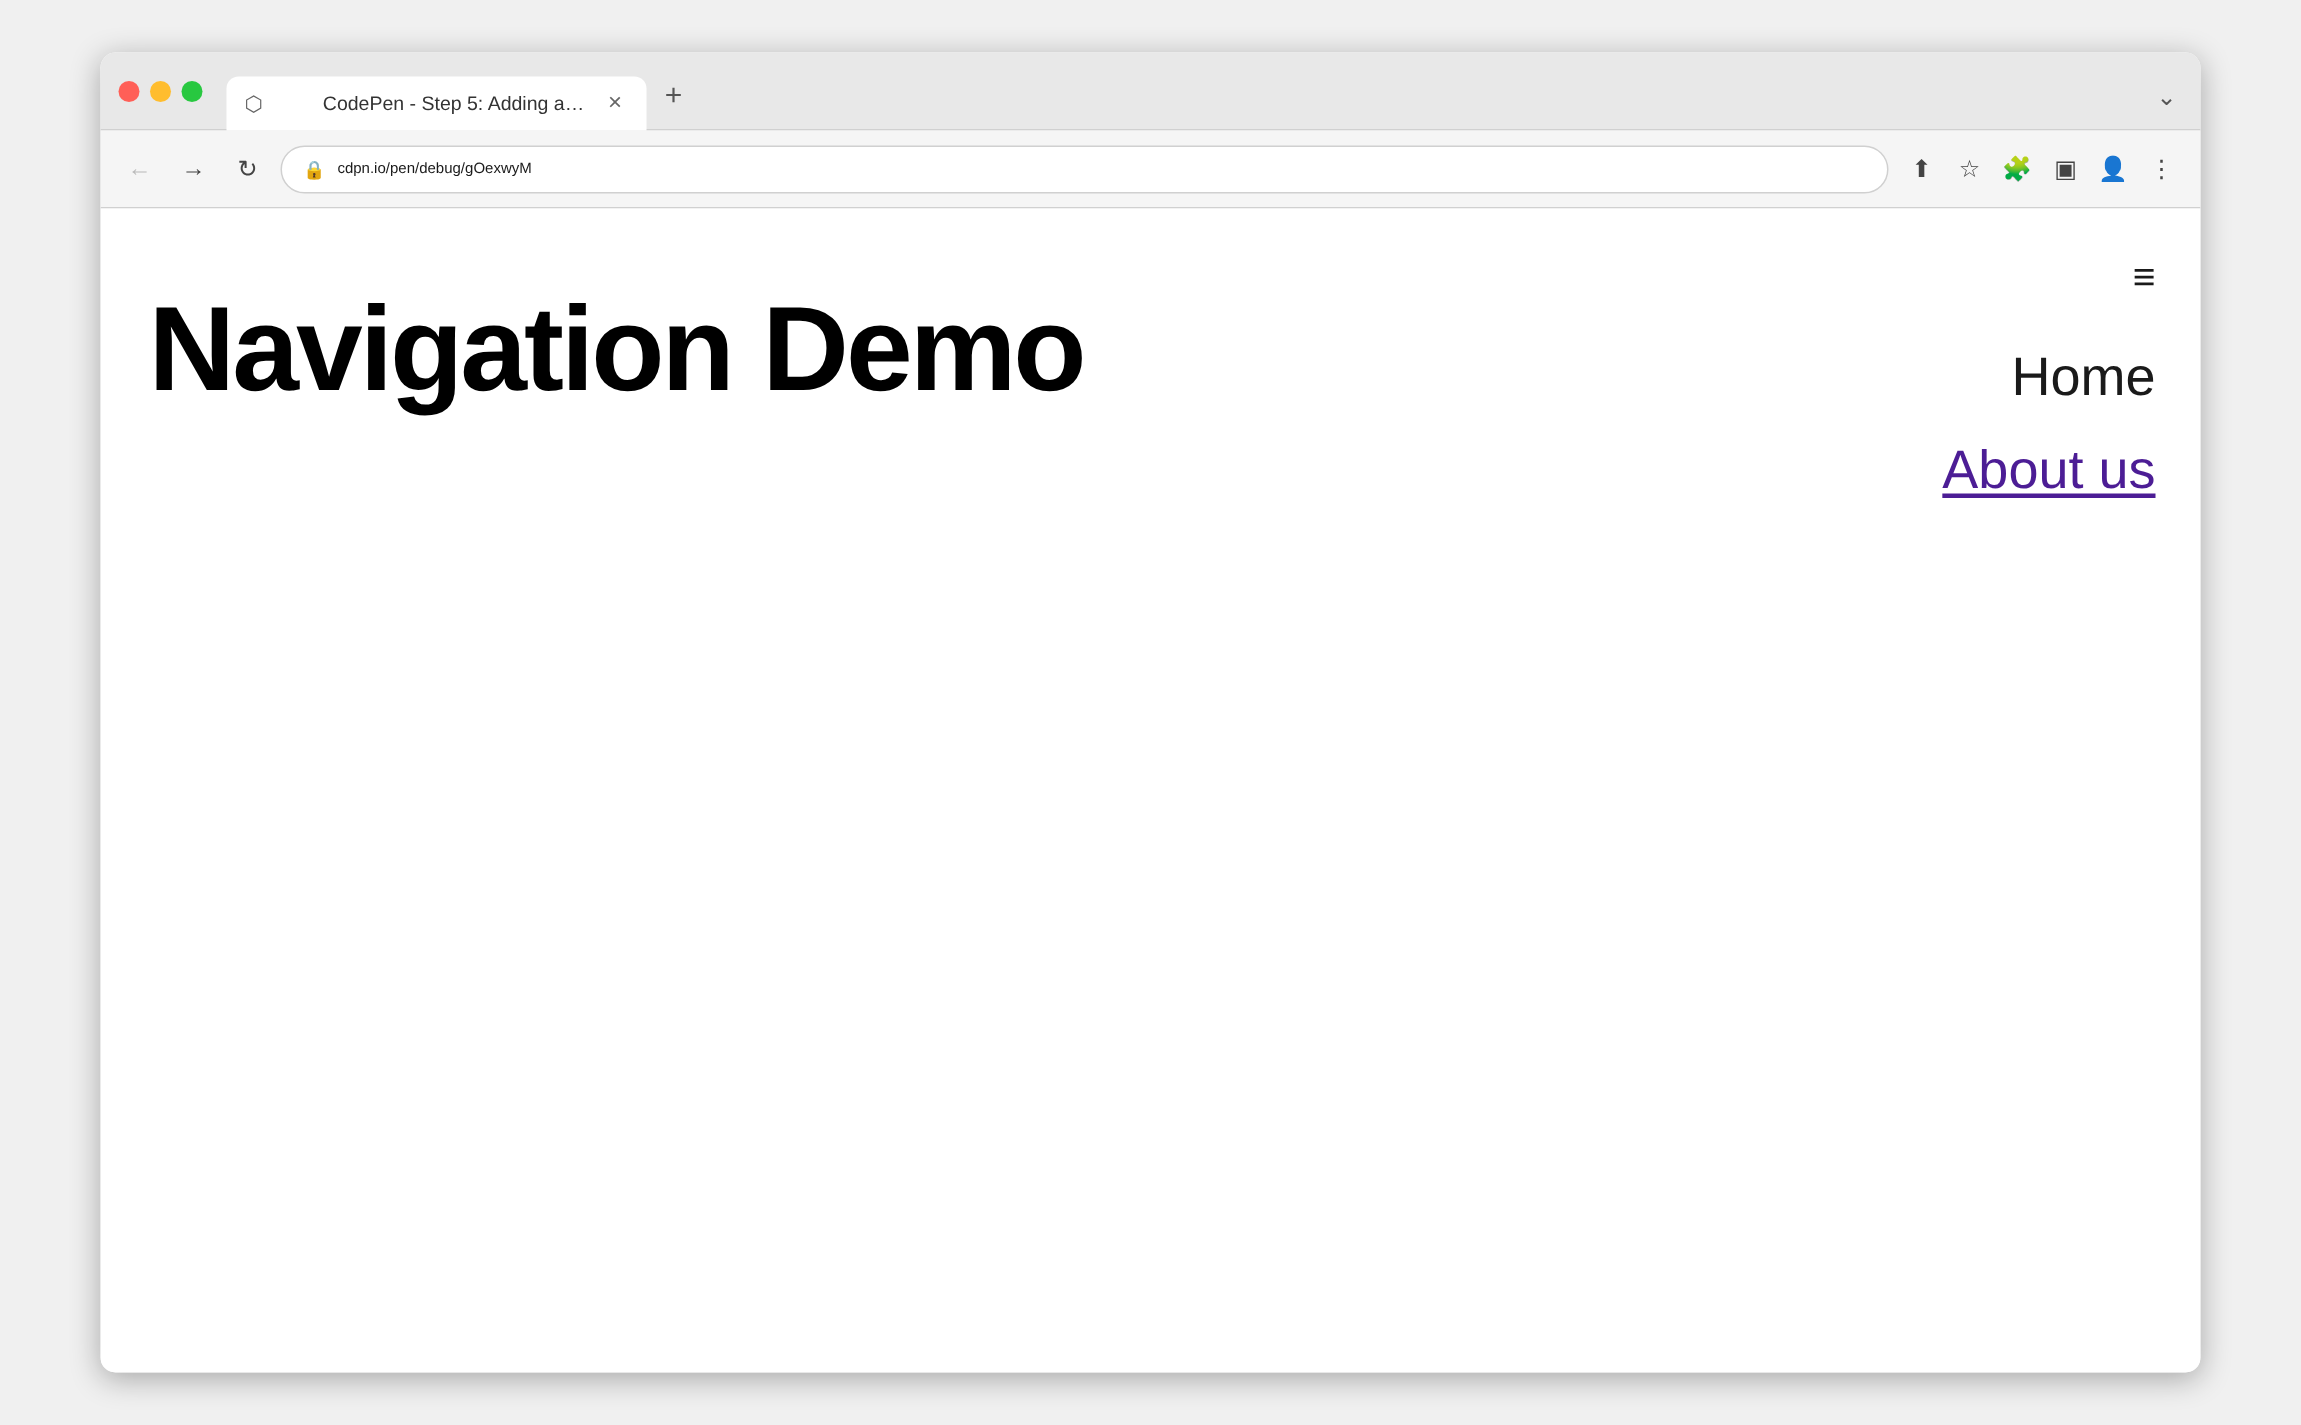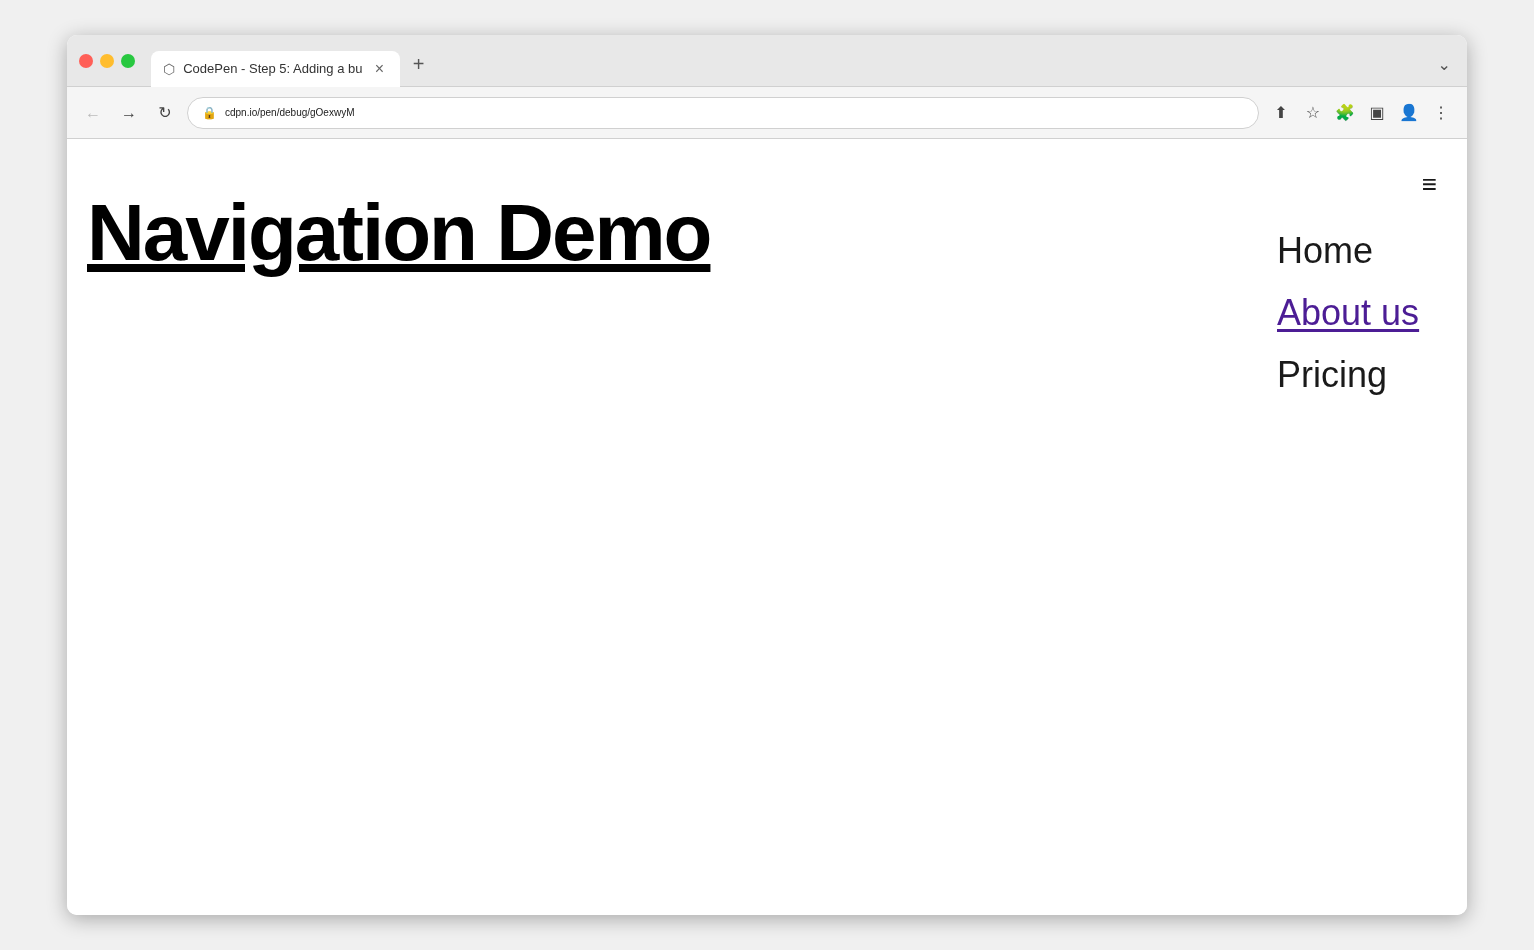--- a/index.html
+++ b/index.html
@@ -82,20 +82,21 @@
       color: #666;
       font-size: 14px;
     }
 
     .tab-label {
       flex: 1;
       overflow: hidden;
       text-overflow: ellipsis;
       white-space: nowrap;
       font-size: 13px;
+      margin-left: 32px;
     }
 
     .tab-close {
       font-size: 16px;
       color: #666;
       cursor: pointer;
       width: 18px;
       height: 18px;
       display: flex;
       align-items: center;
@@ -202,22 +203,21 @@
     .page-content {
       flex: 1;
       background: white;
       display: flex;
       position: relative;
       overflow: hidden;
     }
 
     .page-main {
       flex: 1;
-      padding: 50px 20px;
-      text-decoration: underline;
+      padding: 50px 32px;
     }
 
     .page-title {
       font-size: 80px;
       font-weight: 900;
       color: #000;
       letter-spacing: -2px;
       line-height: 1.1;
     }
 
@@ -234,21 +234,21 @@
       font-size: 26px;
       color: #1a1a1a;
       margin-bottom: 20px;
       cursor: pointer;
       align-self: flex-end;
     }
 
     .nav-links {
       display: flex;
       flex-direction: column;
-      align-items: flex-start;
+      align-items: flex-end;
       gap: 0;
       width: 100%;
     }
 
     .nav-link {
       font-size: 36px;
       color: #1a1a1a;
       text-decoration: none;
       padding: 10px 0;
       cursor: pointer;
@@ -306,18 +306,17 @@
 
   <div class="page-content">
     <div class="page-main">
       <h1 class="page-title">Navigation Demo</h1>
     </div>
     <div class="nav-panel">
       <div class="hamburger-icon">≡</div>
       <nav class="nav-links">
         <a class="nav-link">Home</a>
         <a class="nav-link active">About us</a>
-        <a class="nav-link">Pricing</a>
       </nav>
     </div>
   </div>
 
 </div>
 
 </body></html>

